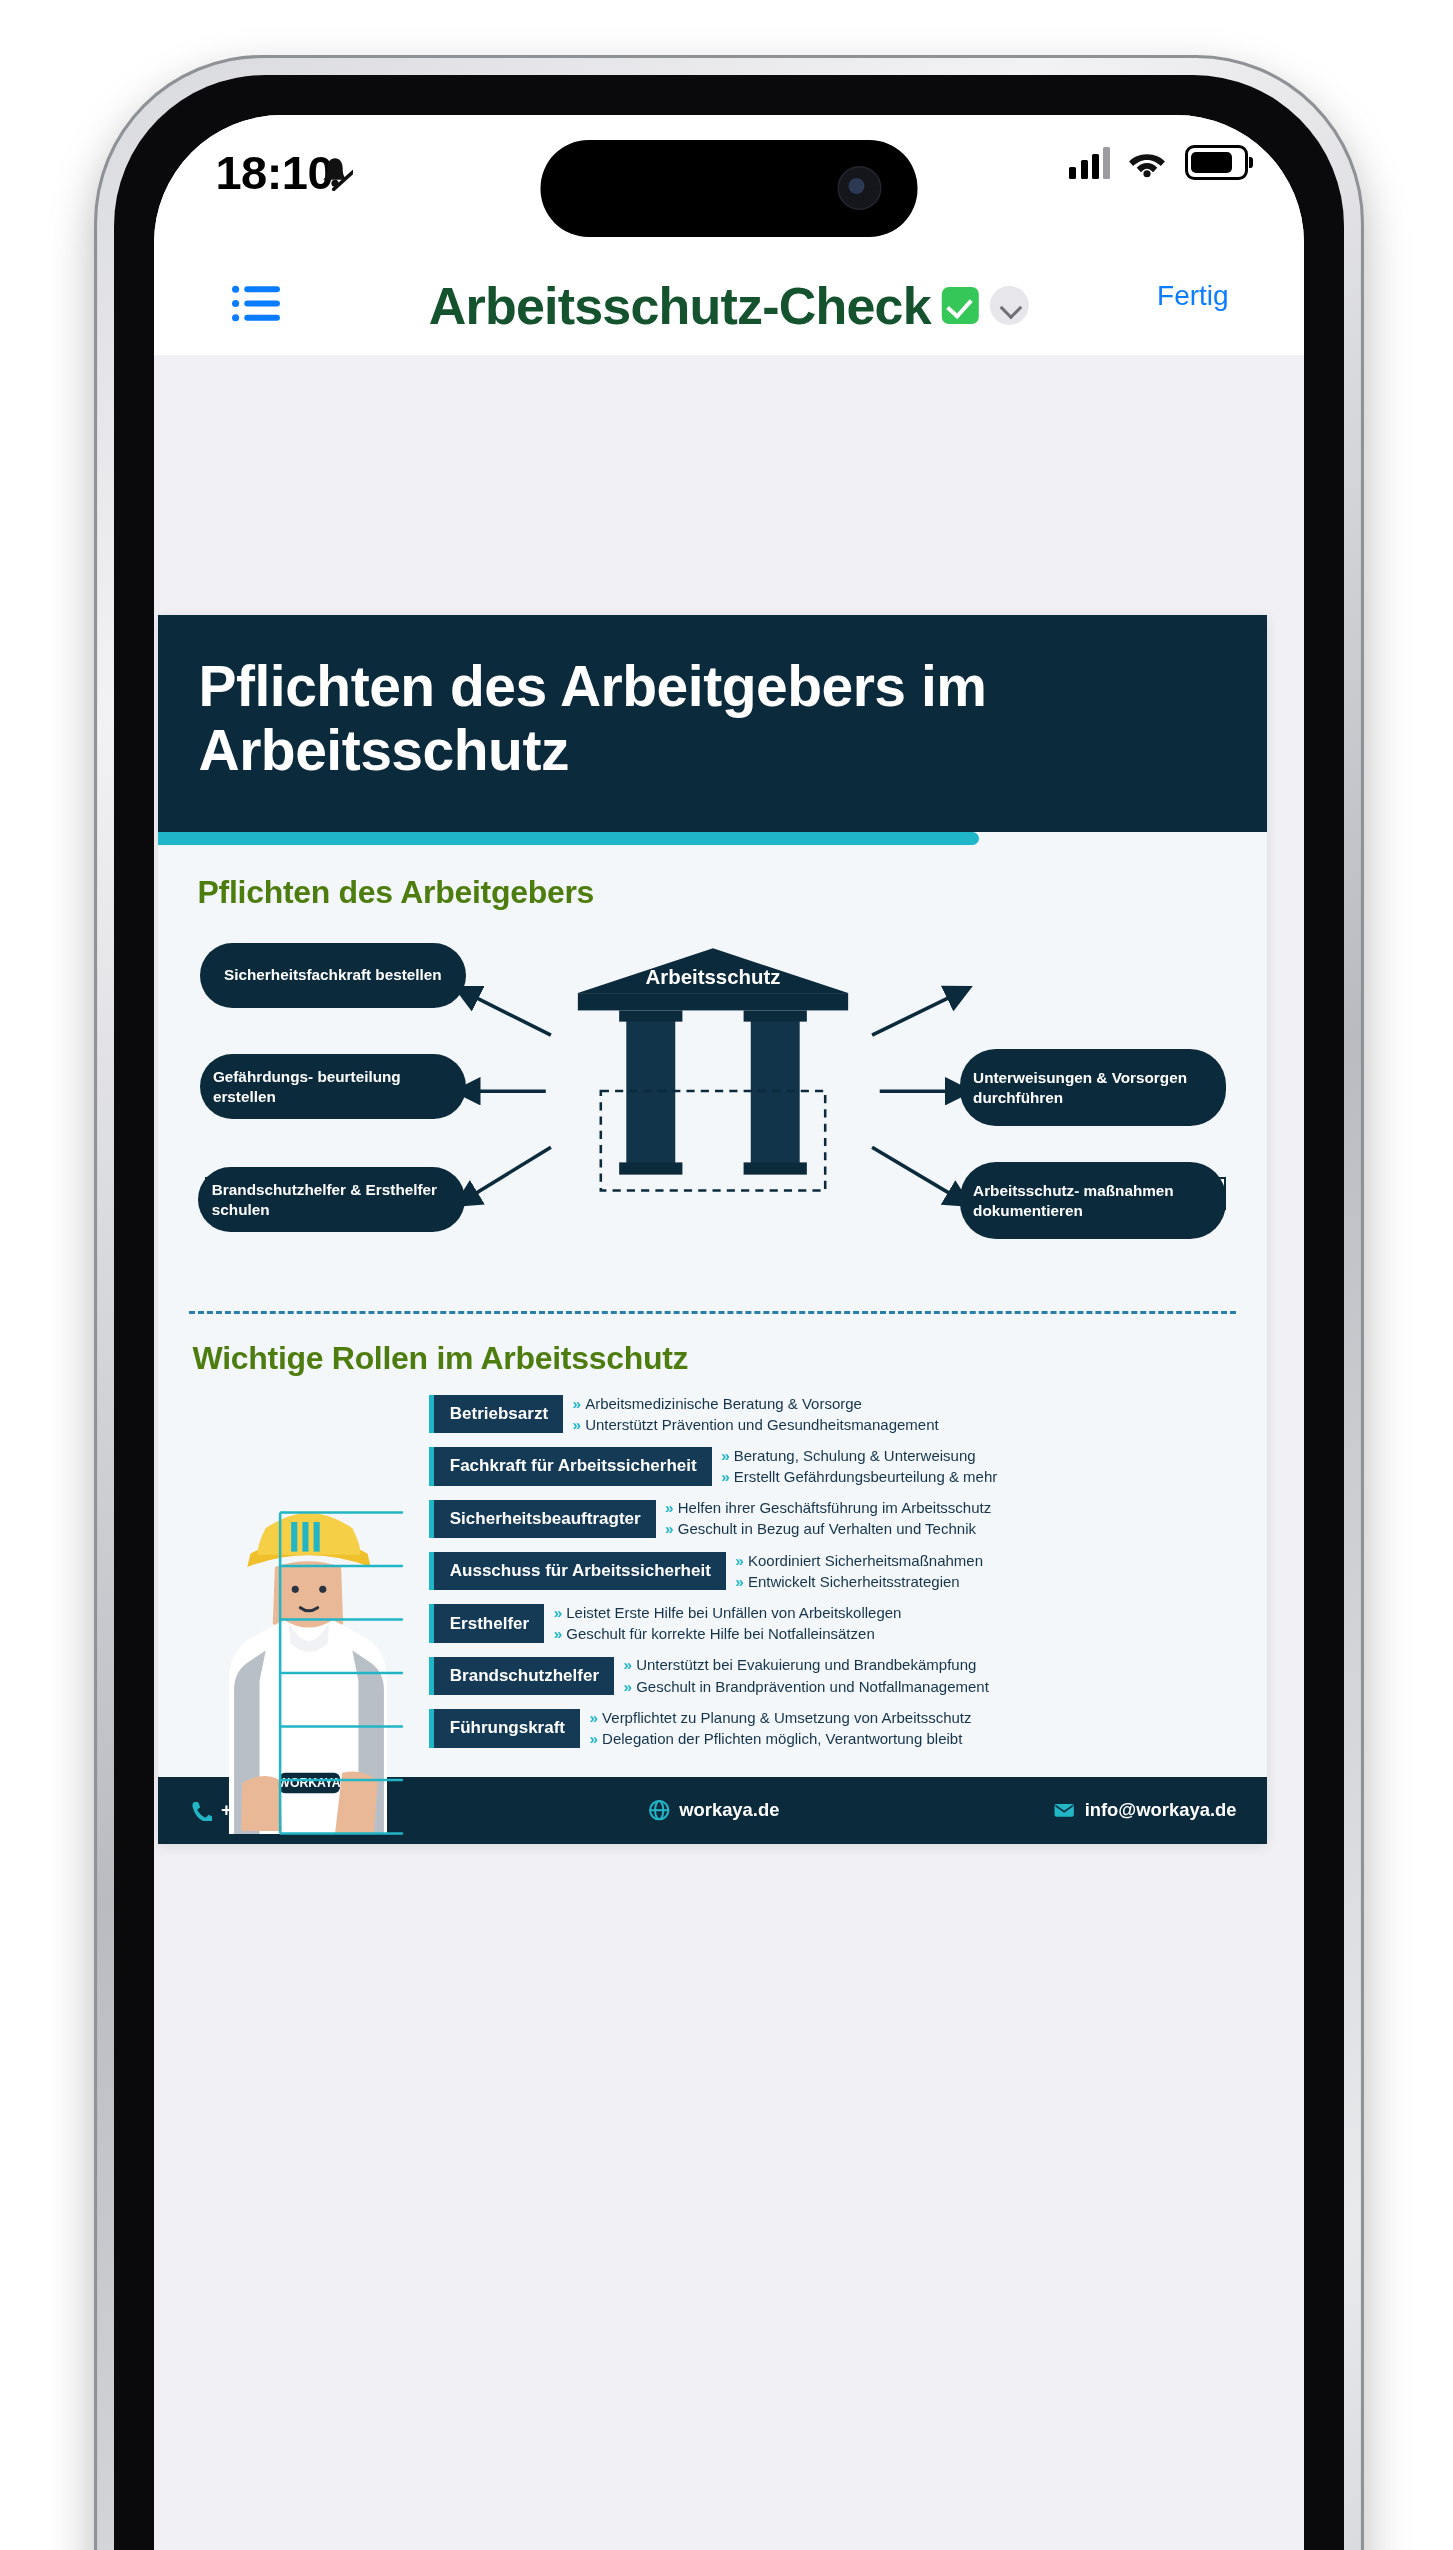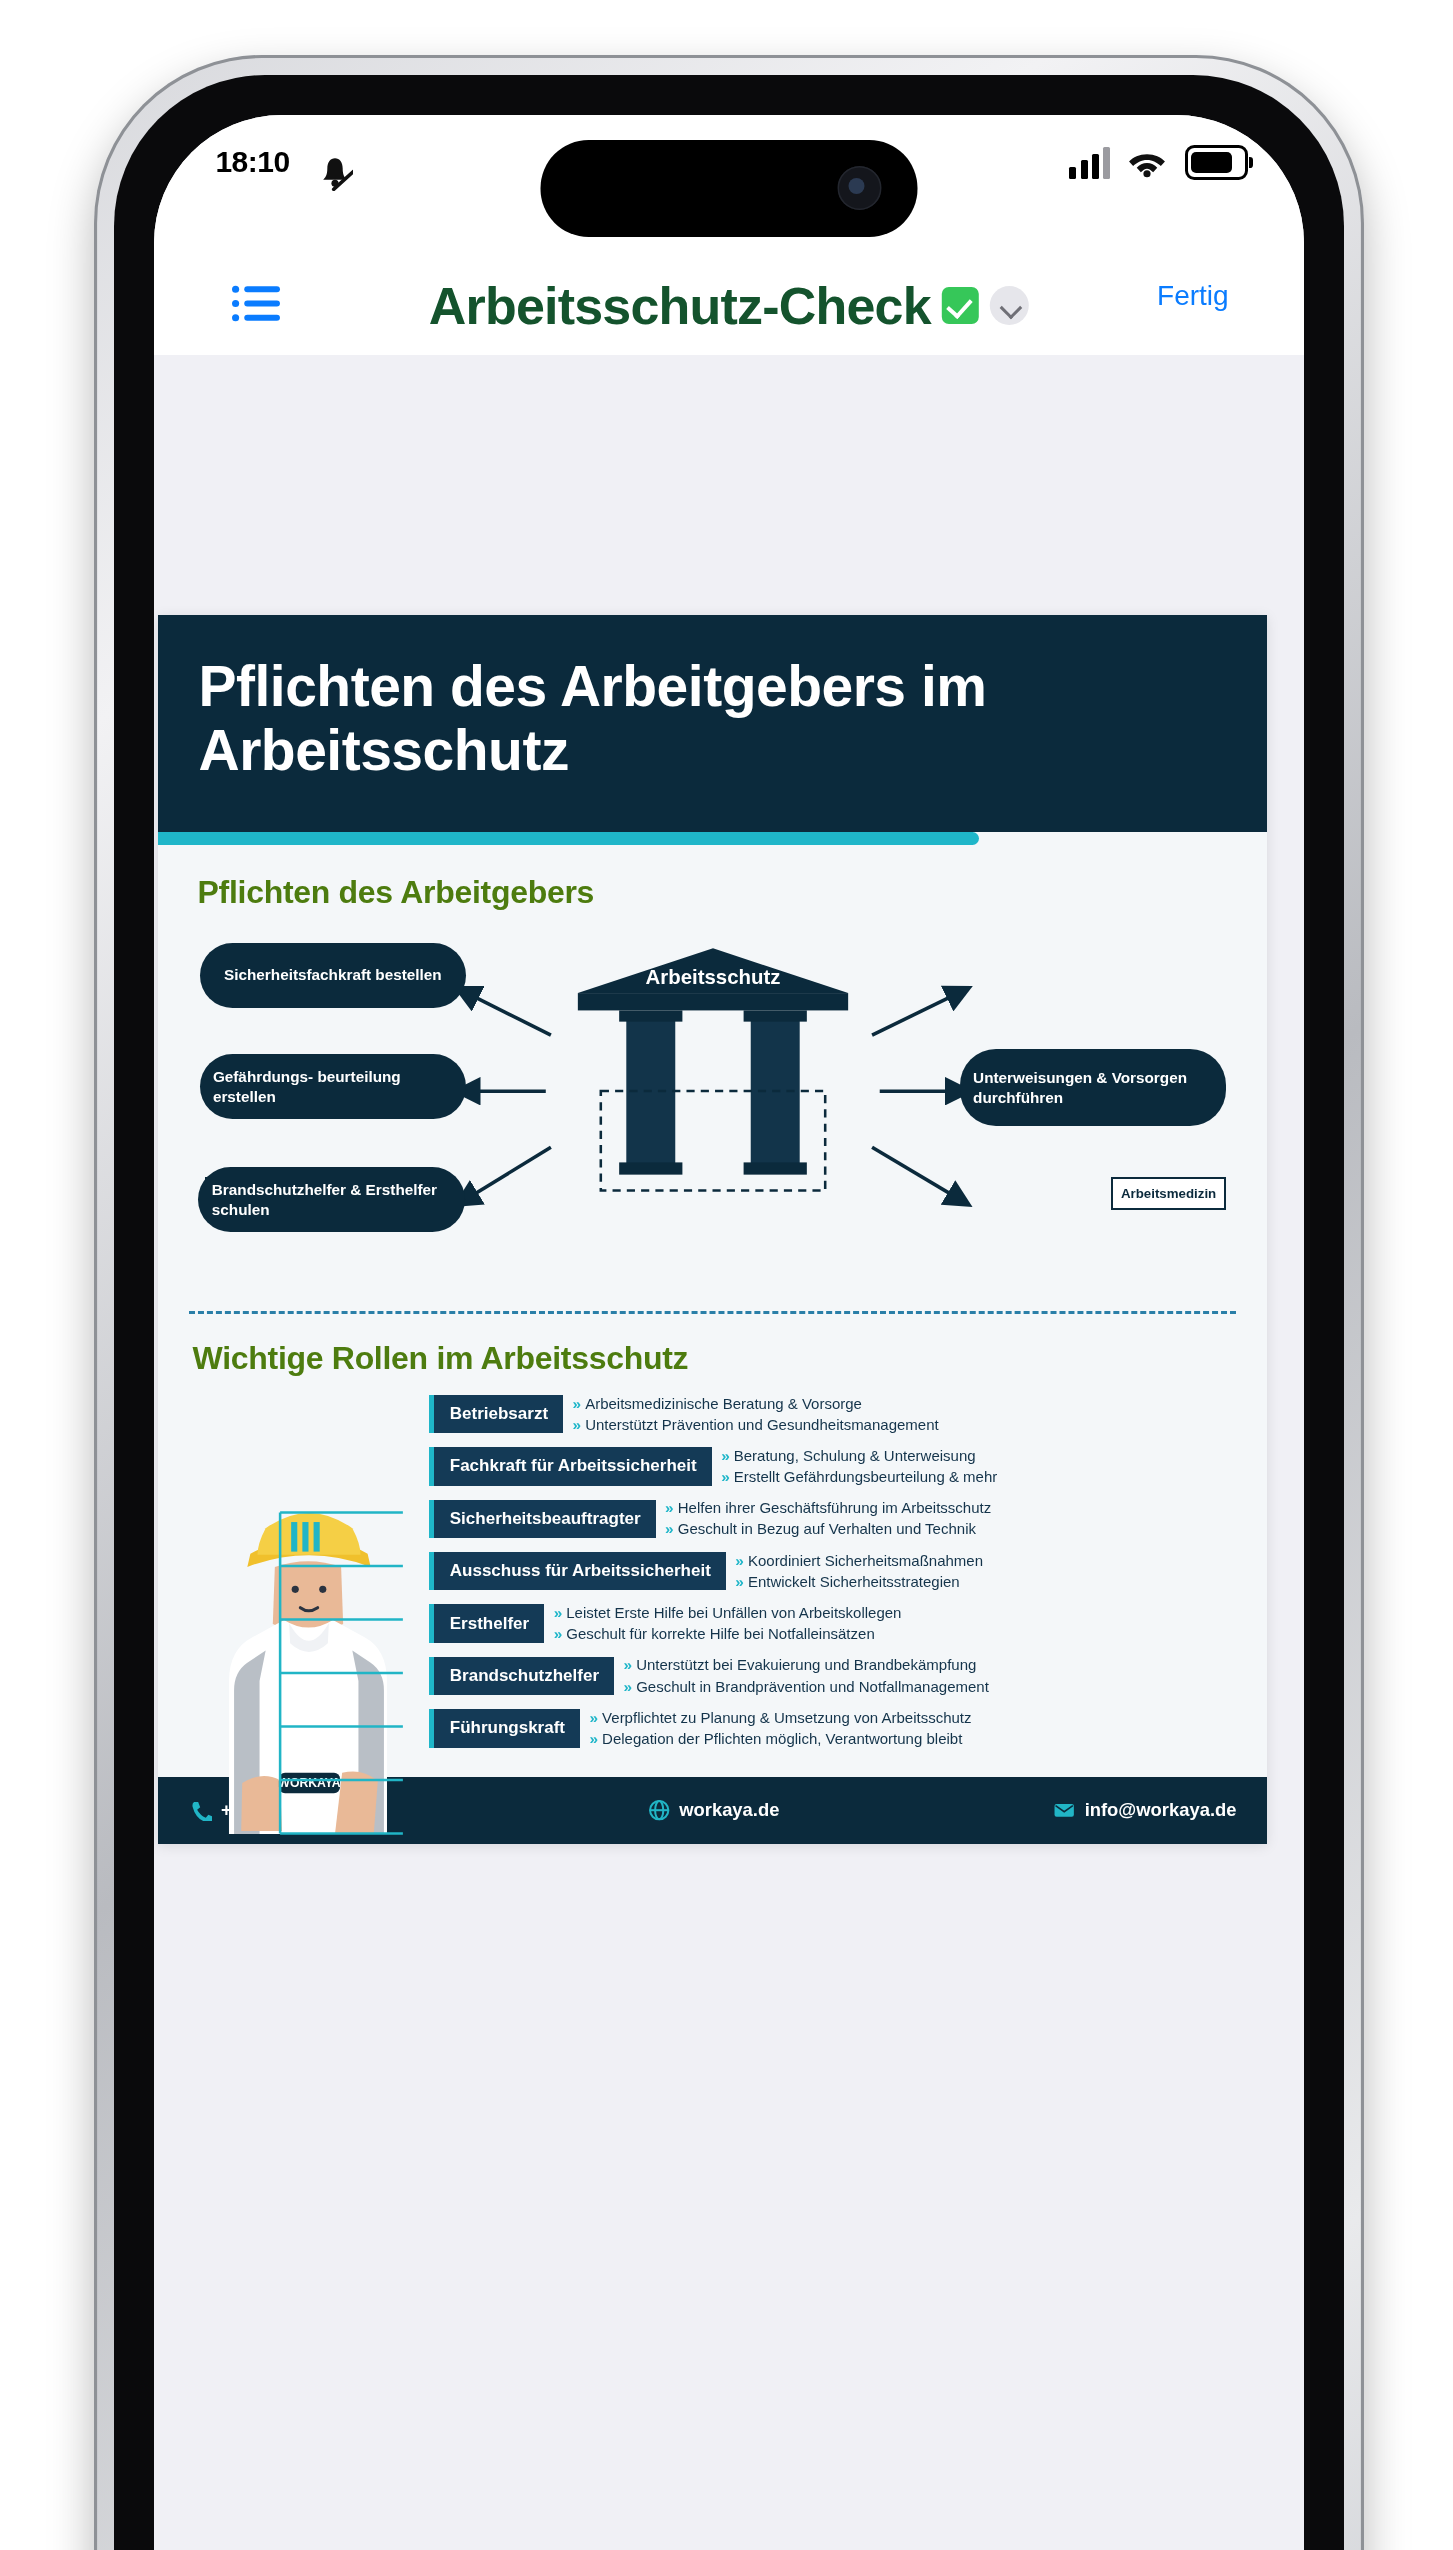--- a/index.html
+++ b/index.html
@@ -61,21 +61,21 @@
     position: absolute;
     left: 0; top: 0;
     width: 100%;
     height: 138px;
     background: #ffffff;
   }
   #status-time {
     position: absolute;
     left: 61px;
     top: 30px;
-    font-size: 30px;
+    font-size: 47px;
     font-weight: bold;
     letter-spacing: -0.5px;
     color: #000;
   }
   #status-bell {
     position: absolute;
     left: 163px;
     top: 35px;
     width: 36px;
     height: 41px;
@@ -498,20 +498,21 @@
                 <rect x="60" y="300" width="440" height="195" fill="none" stroke="#0b2a3c" stroke-width="5" stroke-dasharray="16 12"></rect>
               </svg>
               <div id="temple-label">Arbeitsschutz</div>
               <div class="temple-box" id="temple-box-0">Arbeitssicherheit</div>
               <div class="temple-box" id="temple-box-1">Arbeitsmedizin</div>
 
               <div class="duty-pill" id="pill-0">Sicherheitsfachkraft bestellen</div>
               <div class="duty-pill" id="pill-1">Gefährdungs- beurteilung erstellen</div>
               <div class="duty-pill" id="pill-2">Brandschutzhelfer &amp; Ersthelfer schulen</div>
               <div class="duty-pill" id="pill-4">Unterweisungen &amp; Vorsorgen durchführen</div>
+              <div class="duty-pill" id="pill-5">Arbeitsschutz- maßnahmen dokumentieren</div>
             </div>
           </div>
 
           <div id="dashed-divider"></div>
 
           <div id="section-roles">
             <div class="section-title">Wichtige Rollen im Arbeitsschutz</div>
 
             <svg id="worker" viewBox="0 0 470 720">
               <path d="M120 170 q115 -62 230 0 l6 26 q-121 -46 -242 0 z" fill="#f0c02c"></path>

